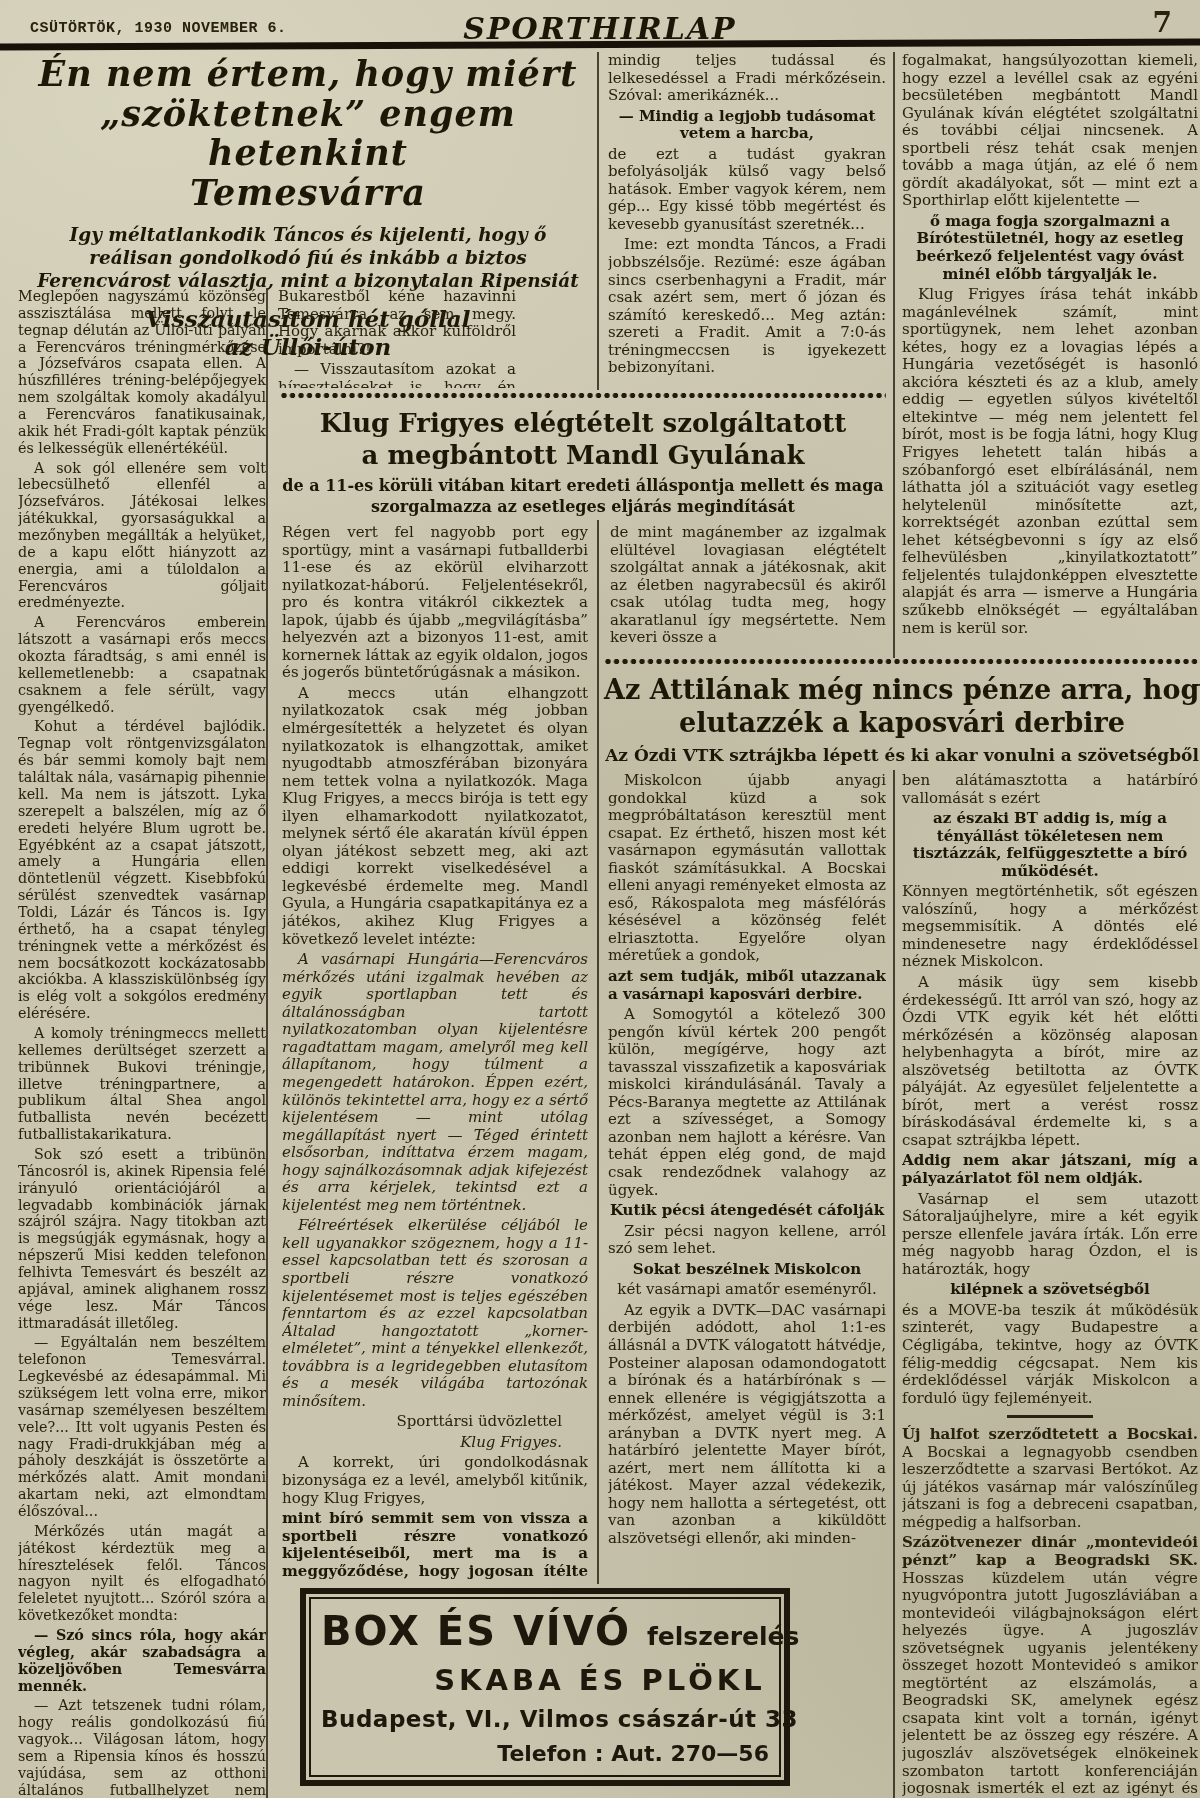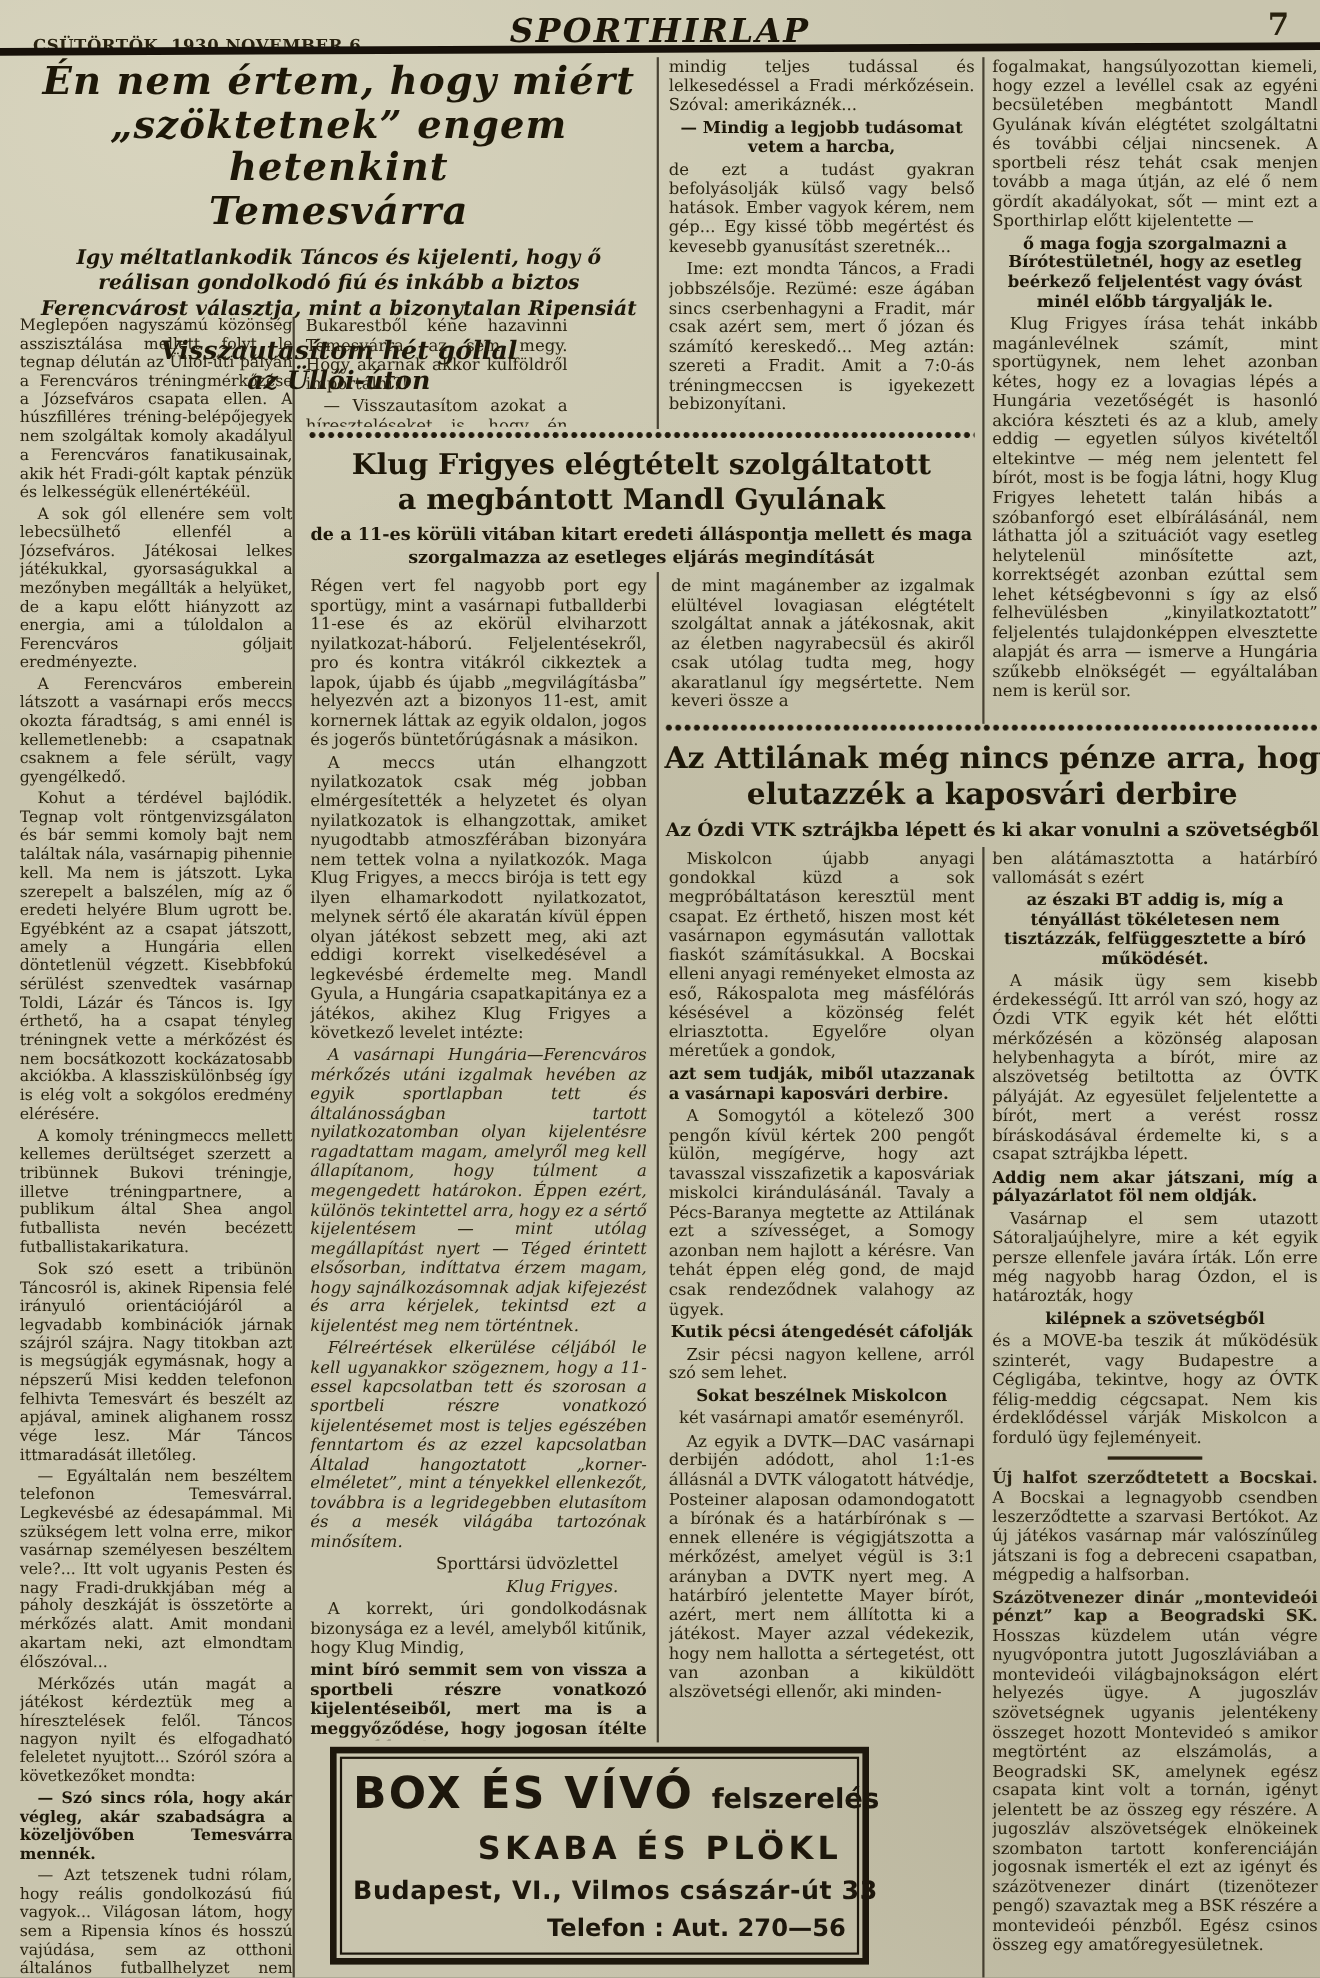--- a/index.html
+++ b/index.html
@@ -6,21 +6,21 @@
   .page{
     position:relative;width:1200px;height:1798px;margin:0 auto;overflow:hidden;
     font-family:"DejaVu Serif",serif;color:#29220f;
     background:
       radial-gradient(120% 55% at 12% 6%, rgba(255,252,232,.28), transparent 60%),
       radial-gradient(90% 45% at 92% 88%, rgba(104,96,66,.20), transparent 62%),
       radial-gradient(70% 35% at 55% 45%, rgba(118,110,80,.10), transparent 70%),
       #c9c5ae;
   }
   
-  .m-date{position:absolute;left:30px;top:32px;font-size:15px;font-weight:700;letter-spacing:.5px;}
+  .m-date{position:absolute;left:30px;top:20px;font-size:15px;font-weight:700;letter-spacing:.5px;font-family:Liberation Mono, monospace;}
   .m-title{position:absolute;left:0;right:0;top:11px;text-align:center;font-size:30px;font-weight:700;font-style:italic;letter-spacing:2px;color:#1c1609;}
   .m-page{position:absolute;right:28px;top:6px;font-size:28px;font-weight:700;}
   .mast-rule{position:absolute;left:0;top:41px;width:1200px;height:7px;background:#17110a;transform:rotate(-.25deg);}
   
   .vr{position:absolute;width:2px;background:rgba(35,28,15,.78);}
   
   .p{margin:0 0 3px 0;text-indent:16px;text-align:justify;}
   .p.b{font-weight:700;color:#1d1708;}
   .p.i{font-style:italic;}
   .p.c{text-align:center;text-indent:0;}
@@ -122,21 +122,21 @@
     <p class="sect-sub" style="margin:5px 0 0;">de a 11-es körüli vitában kitart eredeti álláspontja mellett és maga szorgalmazza az esetleges eljárás megindítását</p>
   </section>
 
   <div class="col body15" style="left:282px;top:524px;width:306px;height:1058px;">
       <p class="p ni">Régen vert fel nagyobb port egy sportügy, mint a vasárnapi futballderbi 11-ese és az ekörül elviharzott nyilatkozat-háború. Feljelentésekről, pro és kontra vitákról cikkeztek a lapok, újabb és újabb „megvilágításba” helyezvén azt a bizonyos 11-est, amit kornernek láttak az egyik oldalon, jogos és jogerős büntetőrúgásnak a másikon.</p>
       <p class="p">A meccs után elhangzott nyilatkozatok csak még jobban elmérgesítették a helyzetet és olyan nyilatkozatok is elhangzottak, amiket nyugodtabb atmoszférában bizonyára nem tettek volna a nyilatkozók. Maga Klug Frigyes, a meccs birója is tett egy ilyen elhamarkodott nyilatkozatot, melynek sértő éle akaratán kívül éppen olyan játékost sebzett meg, aki azt eddigi korrekt viselkedésével a legkevésbé érdemelte meg. Mandl Gyula, a Hungária csapatkapitánya ez a játékos, akihez Klug Frigyes a következő levelet intézte:</p>
       <p class="p i">A vasárnapi Hungária—Ferencváros mérkőzés utáni izgalmak hevében az egyik sportlapban tett és általánosságban tartott nyilatkozatomban olyan kijelentésre ragadtattam magam, amelyről meg kell állapítanom, hogy túlment a megengedett határokon. Éppen ezért, különös tekintettel arra, hogy ez a sértő kijelentésem — mint utólag megállapítást nyert — Téged érintett elsősorban, indíttatva érzem magam, hogy sajnálkozásomnak adjak kifejezést és arra kérjelek, tekintsd ezt a kijelentést meg nem történtnek.</p>
       <p class="p i">Félreértések elkerülése céljából le kell ugyanakkor szögeznem, hogy a 11-essel kapcsolatban tett és szorosan a sportbeli részre vonatkozó kijelentésemet most is teljes egészében fenntartom és az ezzel kapcsolatban Általad hangoztatott „korner-elméletet”, mint a tényekkel ellenkezőt, továbbra is a legridegebben elutasítom és a mesék világába tartozónak minősítem.</p>
       <p class="p r">Sporttársi üdvözlettel</p>
       <p class="p r i">Klug Frigyes.</p>
-      <p class="p">A korrekt, úri gondolkodásnak bizonysága ez a levél, amelyből kitűnik, hogy Klug Mindig,</p>
+      <p class="p">A korrekt, úri gondolkodásnak bizonysága ez a levél, amelyből kitűnik, hogy Klug Frigyes,</p>
       <p class="p b ni">mint bíró semmit sem von vissza a sportbeli részre vonatkozó kijelentéseiből, mert ma is a meggyőződése, hogy jogosan ítélte meg a 11-est,</p>
     </div>
 
   <div class="col body15" style="left:610px;top:524px;width:276px;height:130px;">
       <p class="p ni">de mint magánember az izgalmak elültével lovagiasan elégtételt szolgáltat annak a játékosnak, akit az életben nagyrabecsül és akiről csak utólag tudta meg, hogy akaratlanul így megsértette. Nem keveri össze a</p>
     </div>
 
   <section class="sect-head att-head">
     <div class="wavy"></div>
     <h2 style="margin:0;">
@@ -153,20 +153,21 @@
       <p class="p b c">Kutik pécsi átengedését cáfolják</p>
       <p class="p">Zsir pécsi nagyon kellene, arról szó sem lehet.</p>
       <p class="p b c">Sokat beszélnek Miskolcon</p>
       <p class="p c">két vasárnapi amatőr eseményről.</p>
       <p class="p">Az egyik a DVTK—DAC vasárnapi derbijén adódott, ahol 1:1-es állásnál a DVTK válogatott hátvédje, Posteiner alaposan odamondogatott a bírónak és a határbírónak s — ennek ellenére is végigjátszotta a mérkőzést, amelyet végül is 3:1 arányban a DVTK nyert meg. A határbíró jelentette Mayer bírót, azért, mert nem állította ki a játékost. Mayer azzal védekezik, hogy nem hallotta a sértegetést, ott van azonban a kiküldött alszövetségi ellenőr, aki minden-</p>
     </div>
 
   <div class="col body15" style="left:902px;top:772px;width:296px;height:1026px;">
       <p class="p ni">ben alátámasztotta a határbíró vallomását s ezért</p>
       <p class="p b c ni">az északi BT addig is, míg a tényállást tökéletesen nem tisztázzák, felfüggesztette a bíró működését.</p>
+      <p class="p ni">Könnyen megtörténhetik, sőt egészen valószínű, hogy a mérkőzést megsemmisítik. A döntés elé mindenesetre nagy érdeklődéssel néznek Miskolcon.</p>
       <p class="p">A másik ügy sem kisebb érdekességű. Itt arról van szó, hogy az Ózdi VTK egyik két hét előtti mérkőzésén a közönség alaposan helybenhagyta a bírót, mire az alszövetség betiltotta az ÓVTK pályáját. Az egyesület feljelentette a bírót, mert a verést rossz bíráskodásával érdemelte ki, s a csapat sztrájkba lépett.</p>
       <p class="p b ni">Addig nem akar játszani, míg a pályazárlatot föl nem oldják.</p>
       <p class="p">Vasárnap el sem utazott Sátoraljaújhelyre, mire a két egyik persze ellenfele javára írták. Lőn erre még nagyobb harag Ózdon, el is határozták, hogy</p>
       <p class="p b c">kilépnek a szövetségből</p>
       <p class="p ni">és a MOVE-ba teszik át működésük szinterét, vagy Budapestre a Cégligába, tekintve, hogy az ÓVTK félig-meddig cégcsapat. Nem kis érdeklődéssel várják Miskolcon a forduló ügy fejleményeit.</p>
       <p class="p divider"></p>
       <p class="p ni"><b>Új halfot szerződtetett a Bocskai. </b>A Bocskai a legnagyobb csendben leszerződtette a szarvasi Bertókot. Az új játékos vasárnap már valószínűleg játszani is fog a debreceni csapatban, mégpedig a halfsorban.</p>
       <p class="p ni"><b>Százötvenezer dinár „montevideói pénzt” kap a Beogradski SK. </b>Hosszas küzdelem után végre nyugvópontra jutott Jugoszláviában a montevideói világbajnokságon elért helyezés ügye. A jugoszláv szövetségnek ugyanis jelentékeny összeget hozott Montevideó s amikor megtörtént az elszámolás, a Beogradski SK, amelynek egész csapata kint volt a tornán, igényt jelentett be az összeg egy részére. A jugoszláv alszövetségek elnökeinek szombaton tartott konferenciáján jogosnak ismerték el ezt az igényt és százötvenezer dinárt (tizenötezer pengő) szavaztak meg a BSK részére a montevideói pénzből. Egész csinos összeg egy amatőregyesületnek.</p>
     </div>
 

